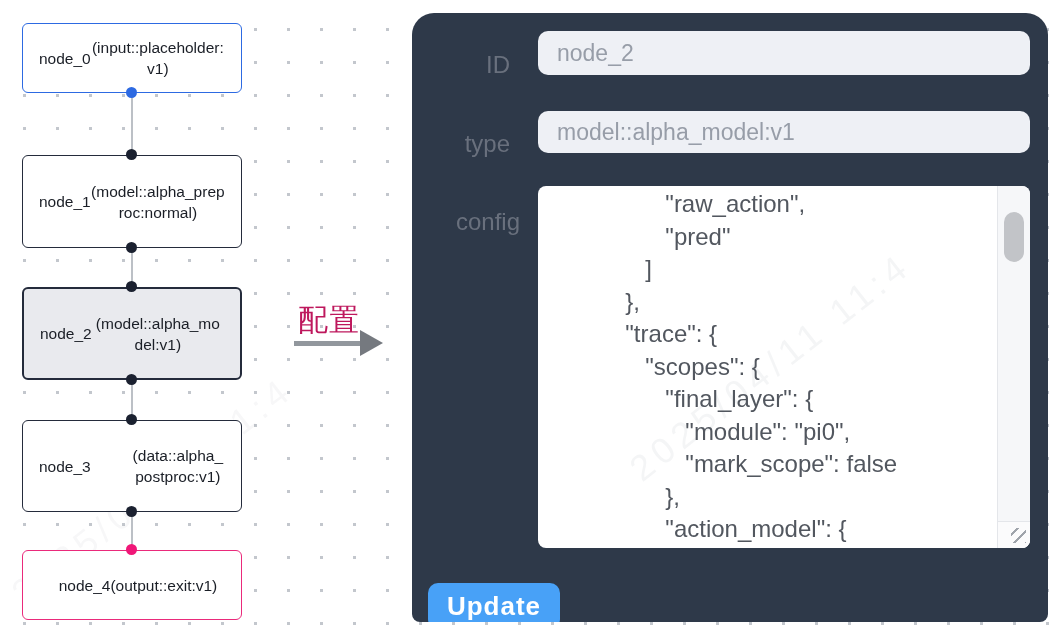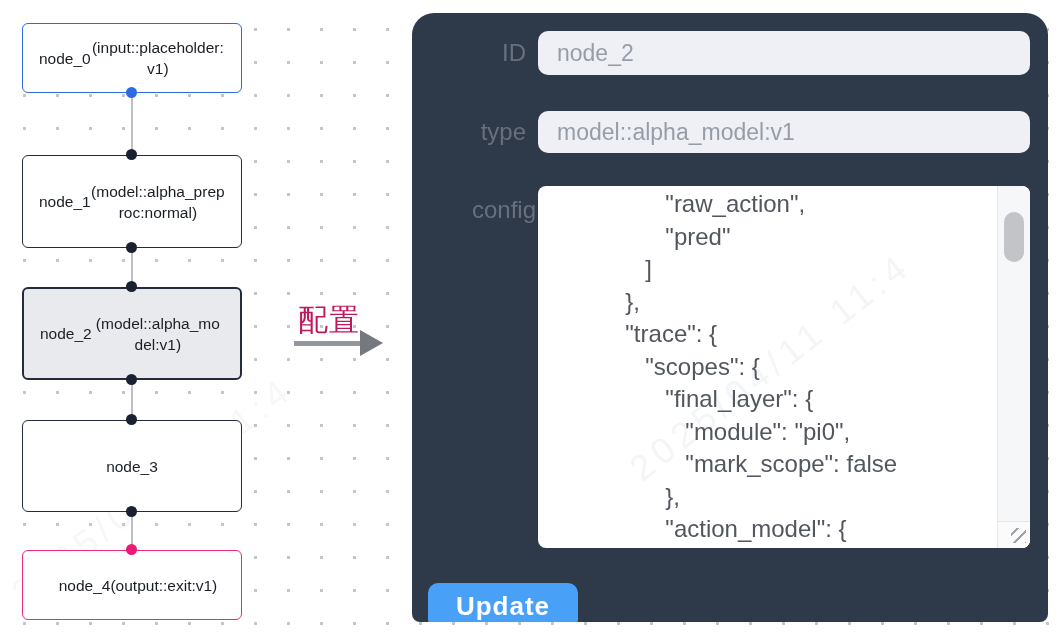--- a/index.html
+++ b/index.html
@@ -94,25 +94,26 @@
   .panel {
     position: absolute;
     left: 412px; top: 13px;
     width: 636px; height: 609px;
     background: #2e3949;
     border-radius: 22px 22px 8px 8px;
     overflow: hidden;
   }
   .field-label {
     position: absolute;
-    left: 16px;
+    left: 0;
     width: 98px;
     text-align: right;
     color: #69707d;
     font-size: 24px;
+    margin-top: 12px;
   }
   .label-id     { top: 18px;  height: 44px; line-height: 44px; }
   .label-type   { top: 98px;  height: 42px; line-height: 42px; }
   .label-config { top: 173px; height: 48px; line-height: 48px; padding-left: 44px; }
 
   .text-input {
     position: absolute;
     left: 126px;
     width: 492px;
     background: #eef0f5;
@@ -171,21 +172,21 @@
   .resize-grip {
     position: absolute;
     right: 4px; bottom: 5px;
     width: 15px; height: 15px;
     background: repeating-linear-gradient(135deg, transparent 0 4px, #9fa4ab 4px 6px, transparent 6px 8px);
   }
 
   .update-button {
     position: absolute;
     left: 16px; top: 570px;
-    width: 150px; height: 46px;
+    width: 132px; height: 46px;
     background: #48a1f7;
     color: #ffffff;
     border: none;
     border-radius: 10px;
     font-family: "Liberation Sans", "DejaVu Sans", sans-serif;
     font-size: 26px;
     font-weight: bold;
     letter-spacing: 1px;
     text-align: center;
     line-height: 42px;
@@ -222,20 +223,21 @@
 <div class="node node-1">
   <div class="node-name">node_1</div>
   <div class="node-type">(model::alpha_preproc:normal)</div>
 </div>
 <div class="node node-2">
   <div class="node-name">node_2</div>
   <div class="node-type">(model::alpha_model:v1)</div>
 </div>
 <div class="node node-3">
   <div class="node-name">node_3</div>
+  <div class="node-type">(data::alpha_postproc:v1)</div>
 </div>
 <div class="node node-4">
   <div class="node-name">node_4</div>
   <div class="node-type">(output::exit:v1)</div>
 </div>
 
 <div class="port port-blue p0b"></div>
 <div class="port p1t"></div>
 <div class="port p1b"></div>
 <div class="port p2t"></div>

